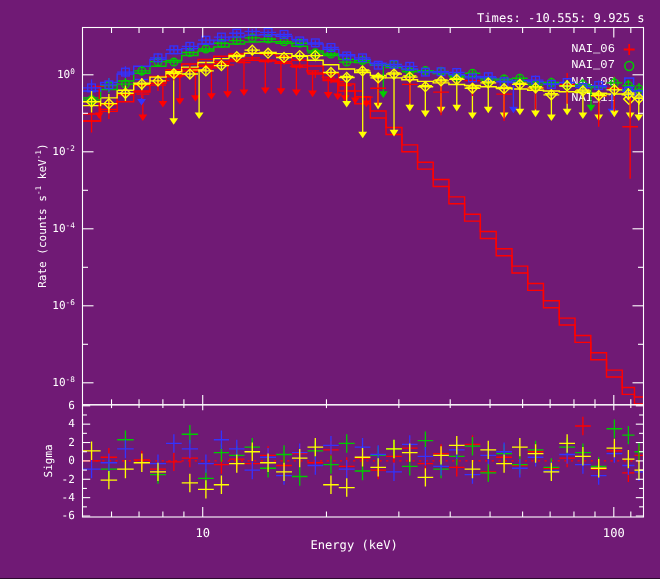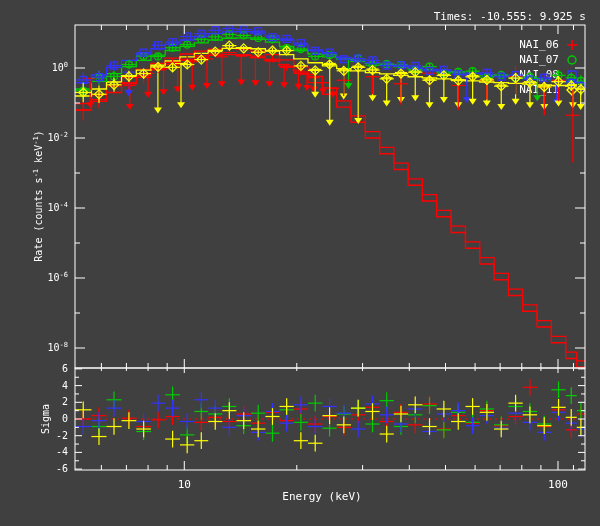--- a/index.html
+++ b/index.html
@@ -1,21 +1,21 @@
 <!DOCTYPE html>
 <html><head>
 <meta charset="utf-8">
 <style>
   html,body{margin:0;padding:0;background:#000;}
-  #root{position:relative;width:600px;height:526px;background:#404040;overflow:hidden;
+  #root{position:relative;width:600px;height:526px;background:#701a75;overflow:hidden;
         font-family:"DejaVu Sans Mono",monospace;color:#fff;}
   .ovl{position:absolute;z-index:0;white-space:nowrap;}
   #title{top:10px;right:14px;font-size:11px;letter-spacing:0px;}
   #legend{top:37px;right:22px;}
-  .lrow{display:flex;align-items:center;justify-content:flex-end;height:15px;font-size:11px;}
+  .lrow{display:flex;align-items:center;justify-content:flex-end;height:15px;font-size:11px;font-family:Liberation Mono, monospace;}
   .lrow .lab{margin-right:7px;}
   .mk{width:12px;height:12px;display:inline-block;}
   #ylab-top{left:30px;top:196px;transform:translate(-50%,-50%) rotate(-90deg);font-size:10px;}
   #ylab-top{left:38px;}
   #ylab-bot{left:45px;top:419px;transform:translate(-50%,-50%) rotate(-90deg);font-size:10px;}
   #xlab{left:322px;top:496px;transform:translate(-50%,-50%);font-size:11px;text-align:right;}
   sup{font-size:7px;}
   svg#plot{position:absolute;left:0;top:0;z-index:1;}
 </style>
 </head>

